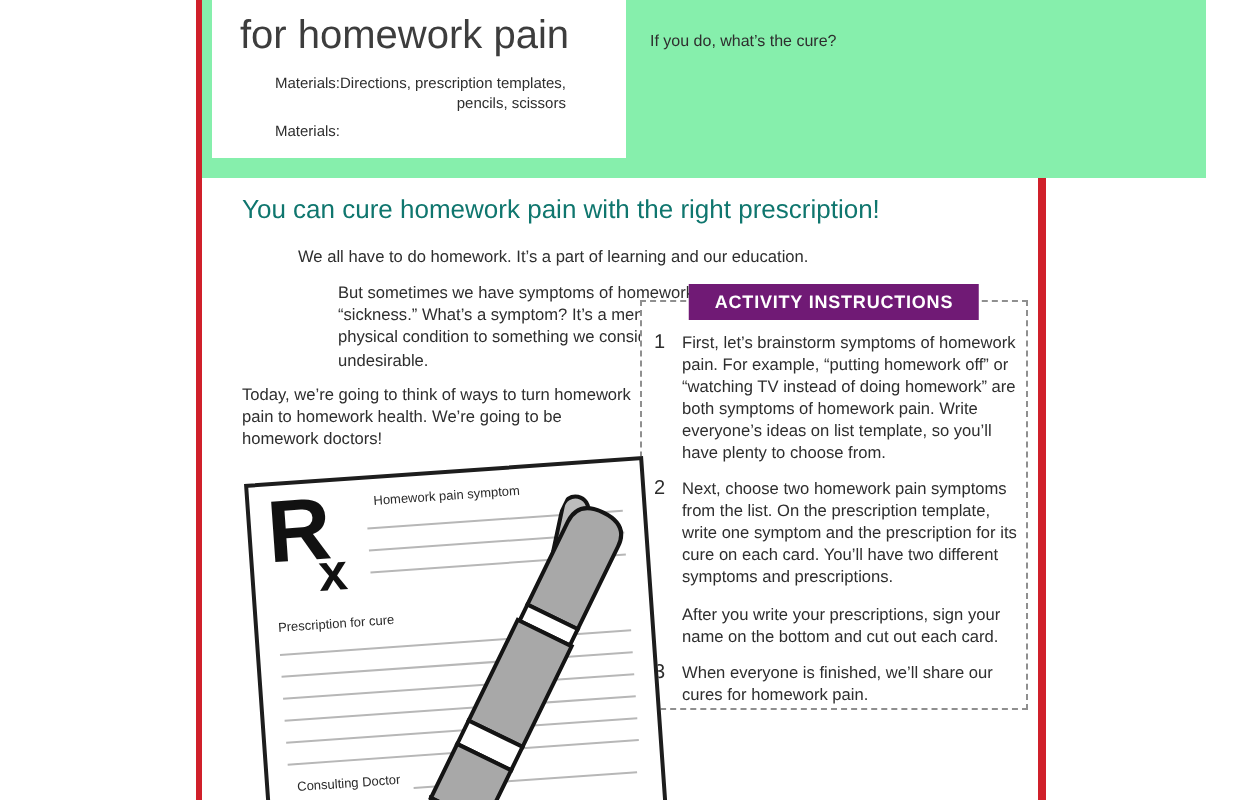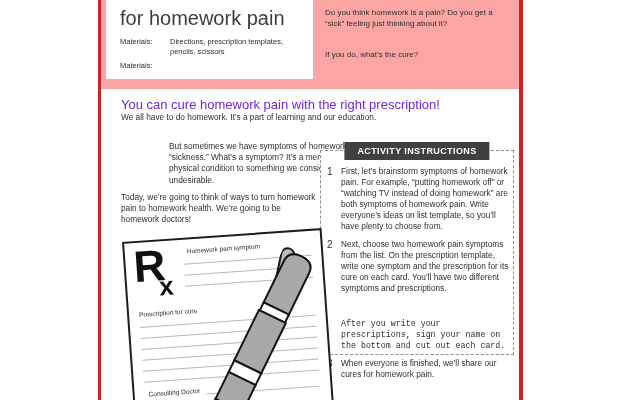--- a/index.html
+++ b/index.html
@@ -3,45 +3,45 @@
 <meta charset="utf-8">
 <style>
   html,body{margin:0;padding:0;background:#fff;}
   .canvas{position:relative;width:622px;height:400px;background:#fff;overflow:hidden;
           font-family:"Liberation Sans",sans-serif;color:#2e2e2e;}
   
   .rule{position:absolute;top:0;height:400px;}
   .rule-left{left:98px;width:3px;background:#d0202a;}
   .rule-right{left:519px;width:4px;background:#d0202a;}
   
-  .header-band{position:absolute;left:101px;top:0;width:418px;height:89px;background:#fca5a5;}
+  .header-band{position:absolute;left:101px;top:0;width:502px;height:89px;background:#86efac;}
   .title-box{position:absolute;left:5px;top:0;width:207px;height:79px;background:#ffffff;}
   .box-title{position:absolute;left:14px;top:6px;font-size:20px;line-height:24px;color:#3d3d3d;}
   .meta{position:absolute;left:14px;top:37px;font-size:7.5px;line-height:9.5px;color:#2e2e2e;}
-  .meta-row{display:flex;margin-bottom:5px;}
+  .meta-row{display:flex;margin-bottom:5px;text-align:right;}
   .meta-label{width:50px;flex:none;}
   .meta-value{white-space:pre-line;}
   .intro{position:absolute;left:224px;top:7px;width:170px;font-size:8px;line-height:11px;color:#2e2e2e;}
-  .intro-p2{margin-top:20px;}
+  .intro-p2{margin-top:8px;}
   
-  .heading{position:absolute;left:121px;top:97px;font-size:13px;color:#6d28d9;}
+  .heading{position:absolute;left:121px;top:97px;font-size:13px;color:#0f766e;}
   .para{position:absolute;left:121px;width:196px;font-size:8.3px;line-height:11.2px;color:#2e2e2e;}
-  .para-0{top:112px;width:260px;}
+  .para-0{top:123px;width:260px;margin-left:28px;}
   .para-1{top:141px;margin-left:48px;}
   .para-2{top:192px;}
   
   .activity{position:absolute;left:320px;top:150px;width:192px;height:203px;
             border:1px dashed #8f8f8f;background:#fff;}
   .activity-header{position:absolute;left:50%;top:-9px;transform:translateX(-50%);
-            background:#404040;color:#fff;font-size:9px;font-weight:bold;
+            background:#701a75;color:#fff;font-size:9px;font-weight:bold;
             letter-spacing:.4px;padding:4px 13px;white-space:nowrap;}
   .steps{position:absolute;left:6px;top:15px;right:4px;}
   .step{display:flex;margin-bottom:7px;font-size:8.3px;line-height:11px;color:#2e2e2e;}
   .step-num{width:9px;flex:none;font-size:10px;margin-right:5px;}
-  .step-extra{margin-top:24px;font-family:Liberation Mono, monospace;}
+  .step-extra{margin-top:8px;}
   
   .pad{position:absolute;left:122px;top:242px;width:196px;height:175px;background:#fff;
        border:2px solid #1d1d1d;transform:rotate(-4deg);transform-origin:0 0;}
   .rx-r{position:absolute;left:8px;top:2px;font-size:44px;font-weight:bold;color:#111;line-height:44px;}
   .rx-x{position:absolute;left:32px;top:32px;font-size:26px;font-weight:bold;color:#111;line-height:26px;}
   .pad-label{position:absolute;font-size:6.5px;color:#2a2a2a;white-space:nowrap;}
   .symptom-label{left:62px;top:8px;}
   .presc-label{left:10px;top:68px;}
   .doctor-label{left:14px;top:148px;}
   .pline{position:absolute;border-top:1px solid #b7b7b7;height:0;}
@@ -69,21 +69,20 @@
           <div class="meta-label">Materials:</div>
           <div class="meta-value">Directions, prescription templates,
 pencils, scissors</div>
         </div>
         <div class="meta-row">
           <div class="meta-label">Materials:</div>
         </div>
       </div>
     </div>
     <div class="intro">
-      <div>Do you think homework is a pain? Do you get a “sick” feeling just thinking about it?</div>
       <div class="intro-p2">If you do, what’s the cure?</div>
     </div>
   </div>
 
   <div class="heading">You can cure homework pain with the right prescription!</div>
   <div class="para para-0">We all have to do homework. It’s a part of learning and our education.</div>
   <div class="para para-1">But sometimes we have symptoms of homework “sickness.” What’s a symptom? It’s a mental or physical condition to something we consider undesirable.</div>
   <div class="para para-2">Today, we’re going to think of ways to turn homework pain to homework health. We’re going to be homework doctors!</div>
 
   <div class="activity">

